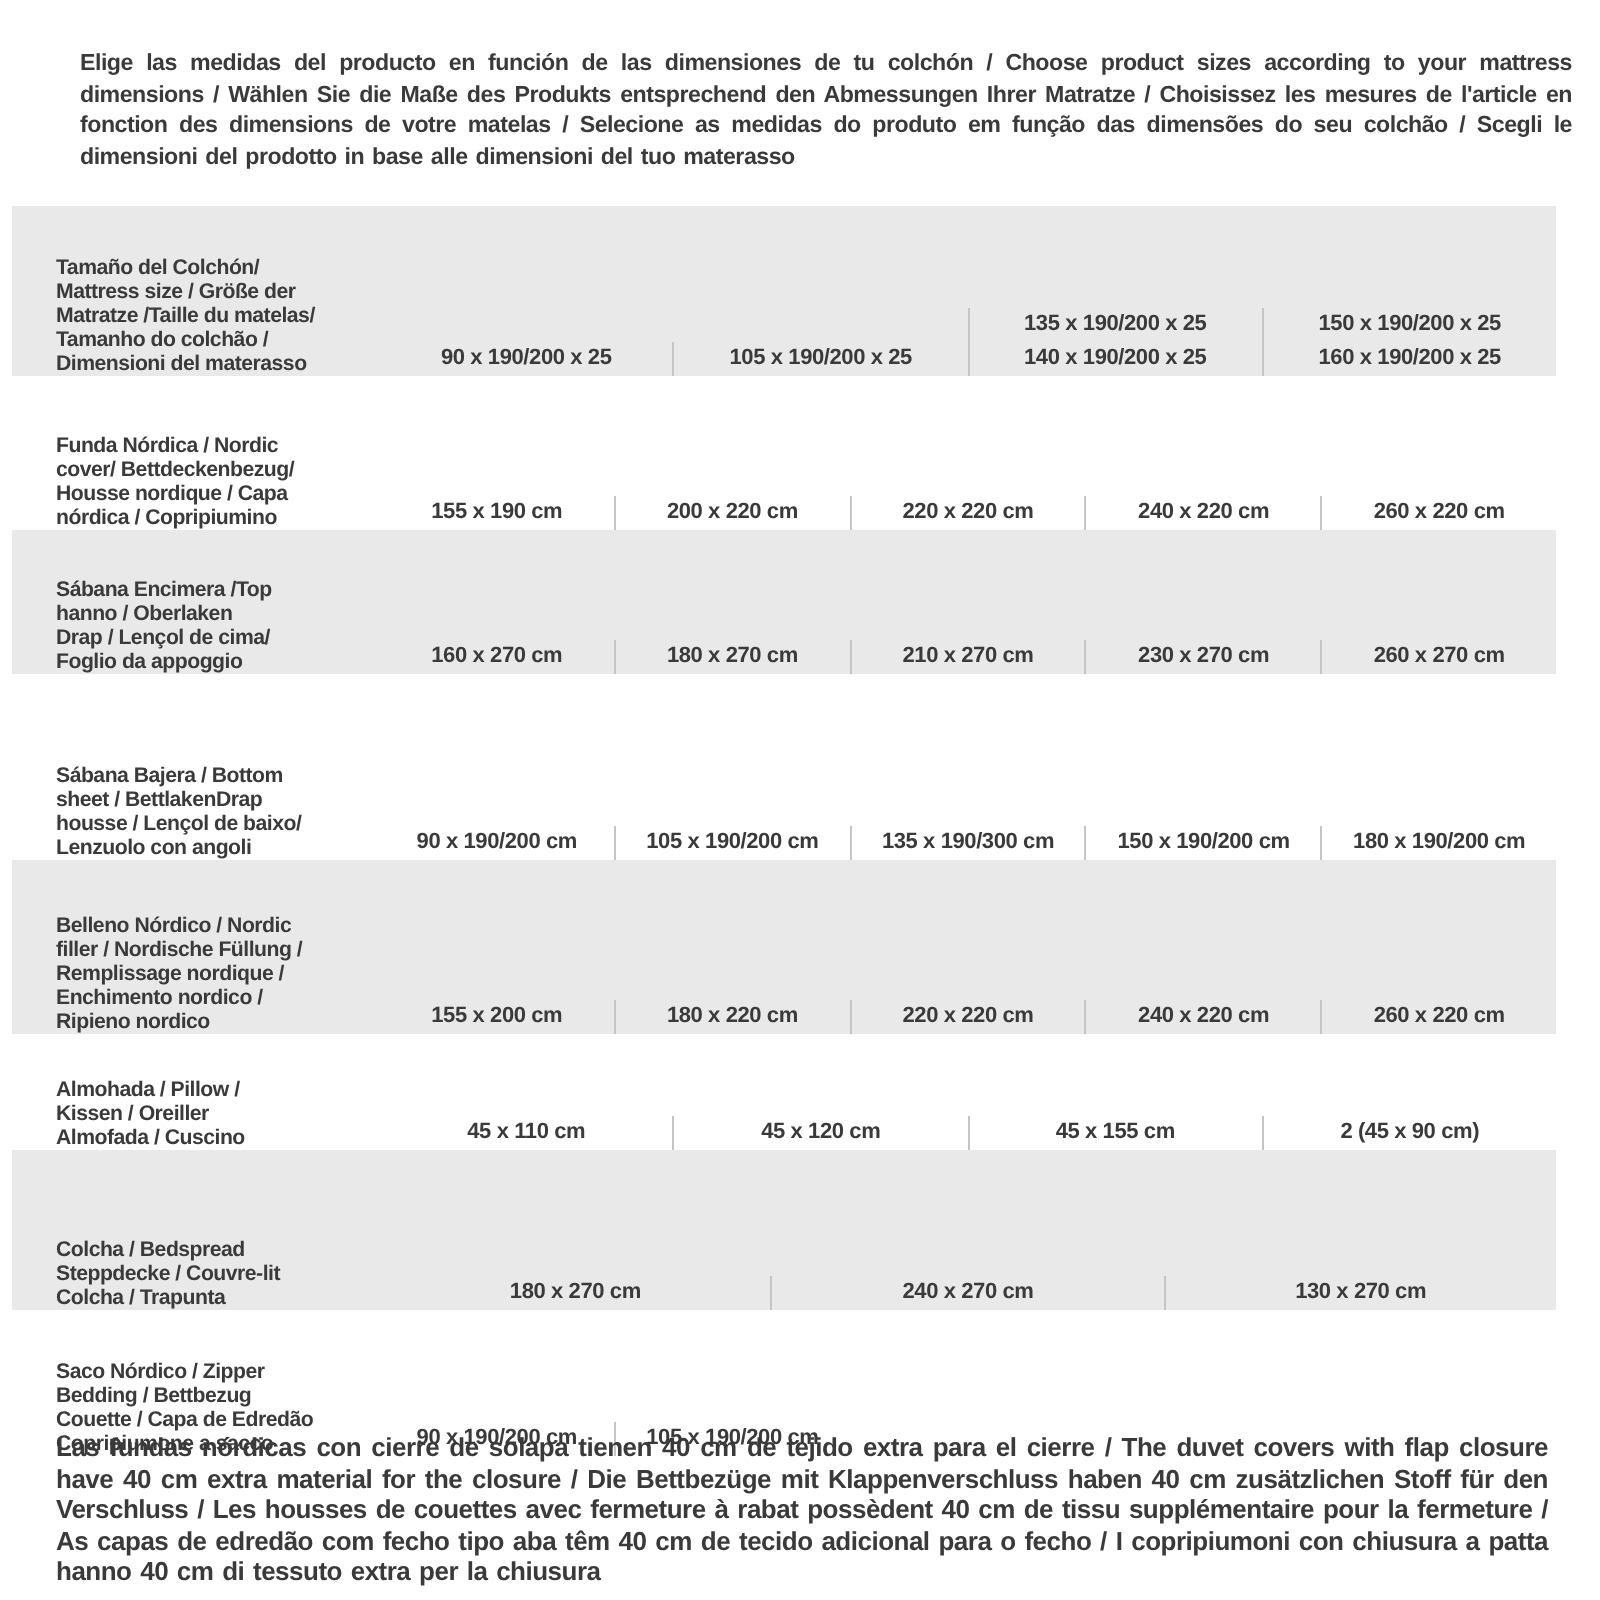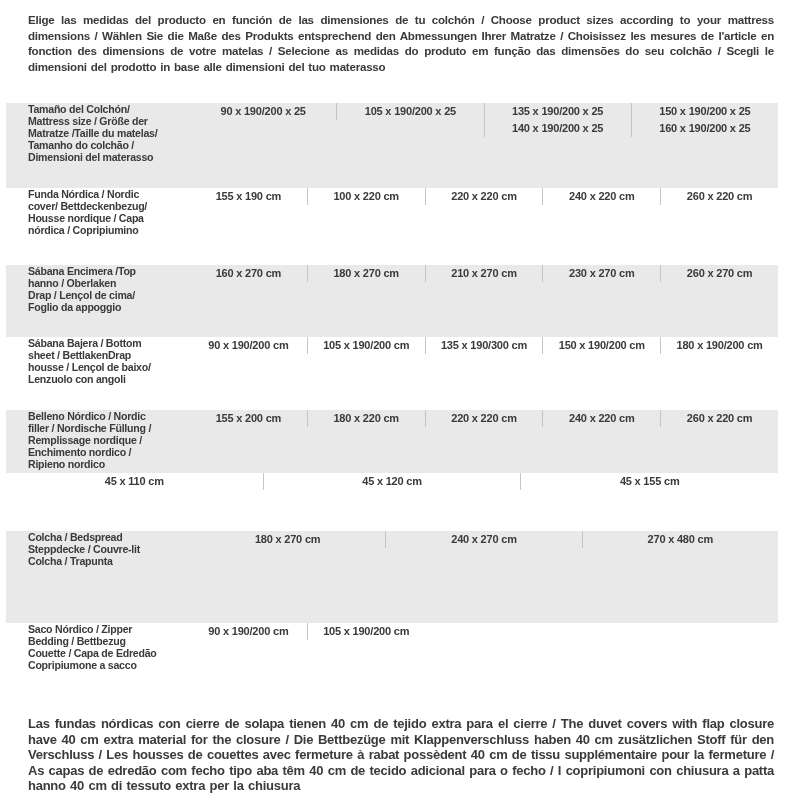--- a/index.html
+++ b/index.html
@@ -5,27 +5,27 @@
   html,body{margin:0;padding:0;}
   body{
     width:800px;height:800px;background:#ffffff;
     font-family:"Liberation Sans",sans-serif;
     font-weight:bold;color:#3a3a3a;
     -webkit-font-smoothing:antialiased;
   }
   .page{position:relative;width:800px;height:800px;background:#ffffff;overflow:hidden;}
 
   .intro{
-    position:absolute;top:12px;left:28px;width:746px;margin:0;
+    position:absolute;top:12px;left:28px;width:746px;margin:12px;
     font-size:11.6px;line-height:15.6px;text-align:justify;
     letter-spacing:-0.25px;word-spacing:1px;
   }
 
   .size-table{position:absolute;top:103px;left:6px;width:772px;}
-  .trow{display:flex;align-items:flex-start;}
+  .trow{display:flex;align-items:flex-end;}
   .trow.shade{background:#e9e9e9;}
   .cell{display:flex;align-items:center;box-sizing:border-box;}
   .cell.label{
     width:184px;padding-left:22px;padding-right:4px;
     font-size:10.6px;line-height:12px;
     letter-spacing:-0.25px;white-space:pre-line;
   }
   .cell.val{
     flex:1;justify-content:center;text-align:center;
     font-size:11px;line-height:17px;
@@ -61,76 +61,80 @@
       <div class="cell val">150 x 190/200 x 25
 160 x 190/200 x 25</div>
     </div>
 
     <div class="trow" style="height:77px">
       <div class="cell label">Funda Nórdica /  Nordic
 cover/ Bettdeckenbezug/
 Housse nordique / Capa
 nórdica / Copripiumino</div>
       <div class="cell val">155 x 190 cm</div>
-      <div class="cell val">100 x 220 cm</div>
+      <div class="cell val">200 x 220 cm</div>
       <div class="cell val">220 x 220 cm</div>
       <div class="cell val">240 x 220 cm</div>
       <div class="cell val">260 x 220 cm</div>
     </div>
 
     <div class="trow shade" style="height:72px">
       <div class="cell label">Sábana Encimera /Top
 hanno / Oberlaken
 Drap / Lençol de cima/
 Foglio da appoggio</div>
       <div class="cell val">160 x 270 cm</div>
       <div class="cell val">180 x 270 cm</div>
       <div class="cell val">210 x 270 cm</div>
       <div class="cell val">230 x 270 cm</div>
       <div class="cell val">260 x 270 cm</div>
     </div>
 
-    <div class="trow" style="height:73px">
+    <div class="trow" style="height:93px">
       <div class="cell label">Sábana Bajera / Bottom
 sheet / BettlakenDrap
 housse / Lençol de baixo/
 Lenzuolo con angoli</div>
       <div class="cell val">90 x 190/200 cm</div>
       <div class="cell val">105 x 190/200 cm</div>
       <div class="cell val">135 x 190/300 cm</div>
       <div class="cell val">150 x 190/200 cm</div>
       <div class="cell val">180 x 190/200 cm</div>
     </div>
 
-    <div class="trow shade" style="height:63px">
+    <div class="trow shade" style="height:87px">
       <div class="cell label">Belleno Nórdico / Nordic
 filler / Nordische Füllung /
 Remplissage nordique /
 Enchimento nordico /
 Ripieno nordico</div>
       <div class="cell val">155 x 200 cm</div>
       <div class="cell val">180 x 220 cm</div>
       <div class="cell val">220 x 220 cm</div>
       <div class="cell val">240 x 220 cm</div>
       <div class="cell val">260 x 220 cm</div>
     </div>
 
     <div class="trow" style="height:58px">
+      <div class="cell label">Almohada  / Pillow /
+Kissen / Oreiller
+Almofada / Cuscino</div>
       <div class="cell val">45 x 110 cm</div>
       <div class="cell val">45 x 120 cm</div>
       <div class="cell val">45 x 155 cm</div>
+      <div class="cell val">2 (45 x 90 cm)</div>
     </div>
 
-    <div class="trow shade" style="height:92px">
+    <div class="trow shade" style="height:80px">
       <div class="cell label">Colcha / Bedspread
 Steppdecke / Couvre-lit
 Colcha / Trapunta</div>
       <div class="cell val">180 x 270 cm</div>
       <div class="cell val">240 x 270 cm</div>
-      <div class="cell val">270 x 480 cm</div>
+      <div class="cell val">130 x 270 cm</div>
     </div>
 
     <div class="trow" style="height:73px">
       <div class="cell label">Saco Nórdico / Zipper
 Bedding / Bettbezug
 Couette  / Capa de Edredão
 Copripiumone a sacco</div>
       <div class="cell val">90 x 190/200 cm</div>
       <div class="cell val">105 x 190/200 cm</div>
       <div class="cell val"></div>

